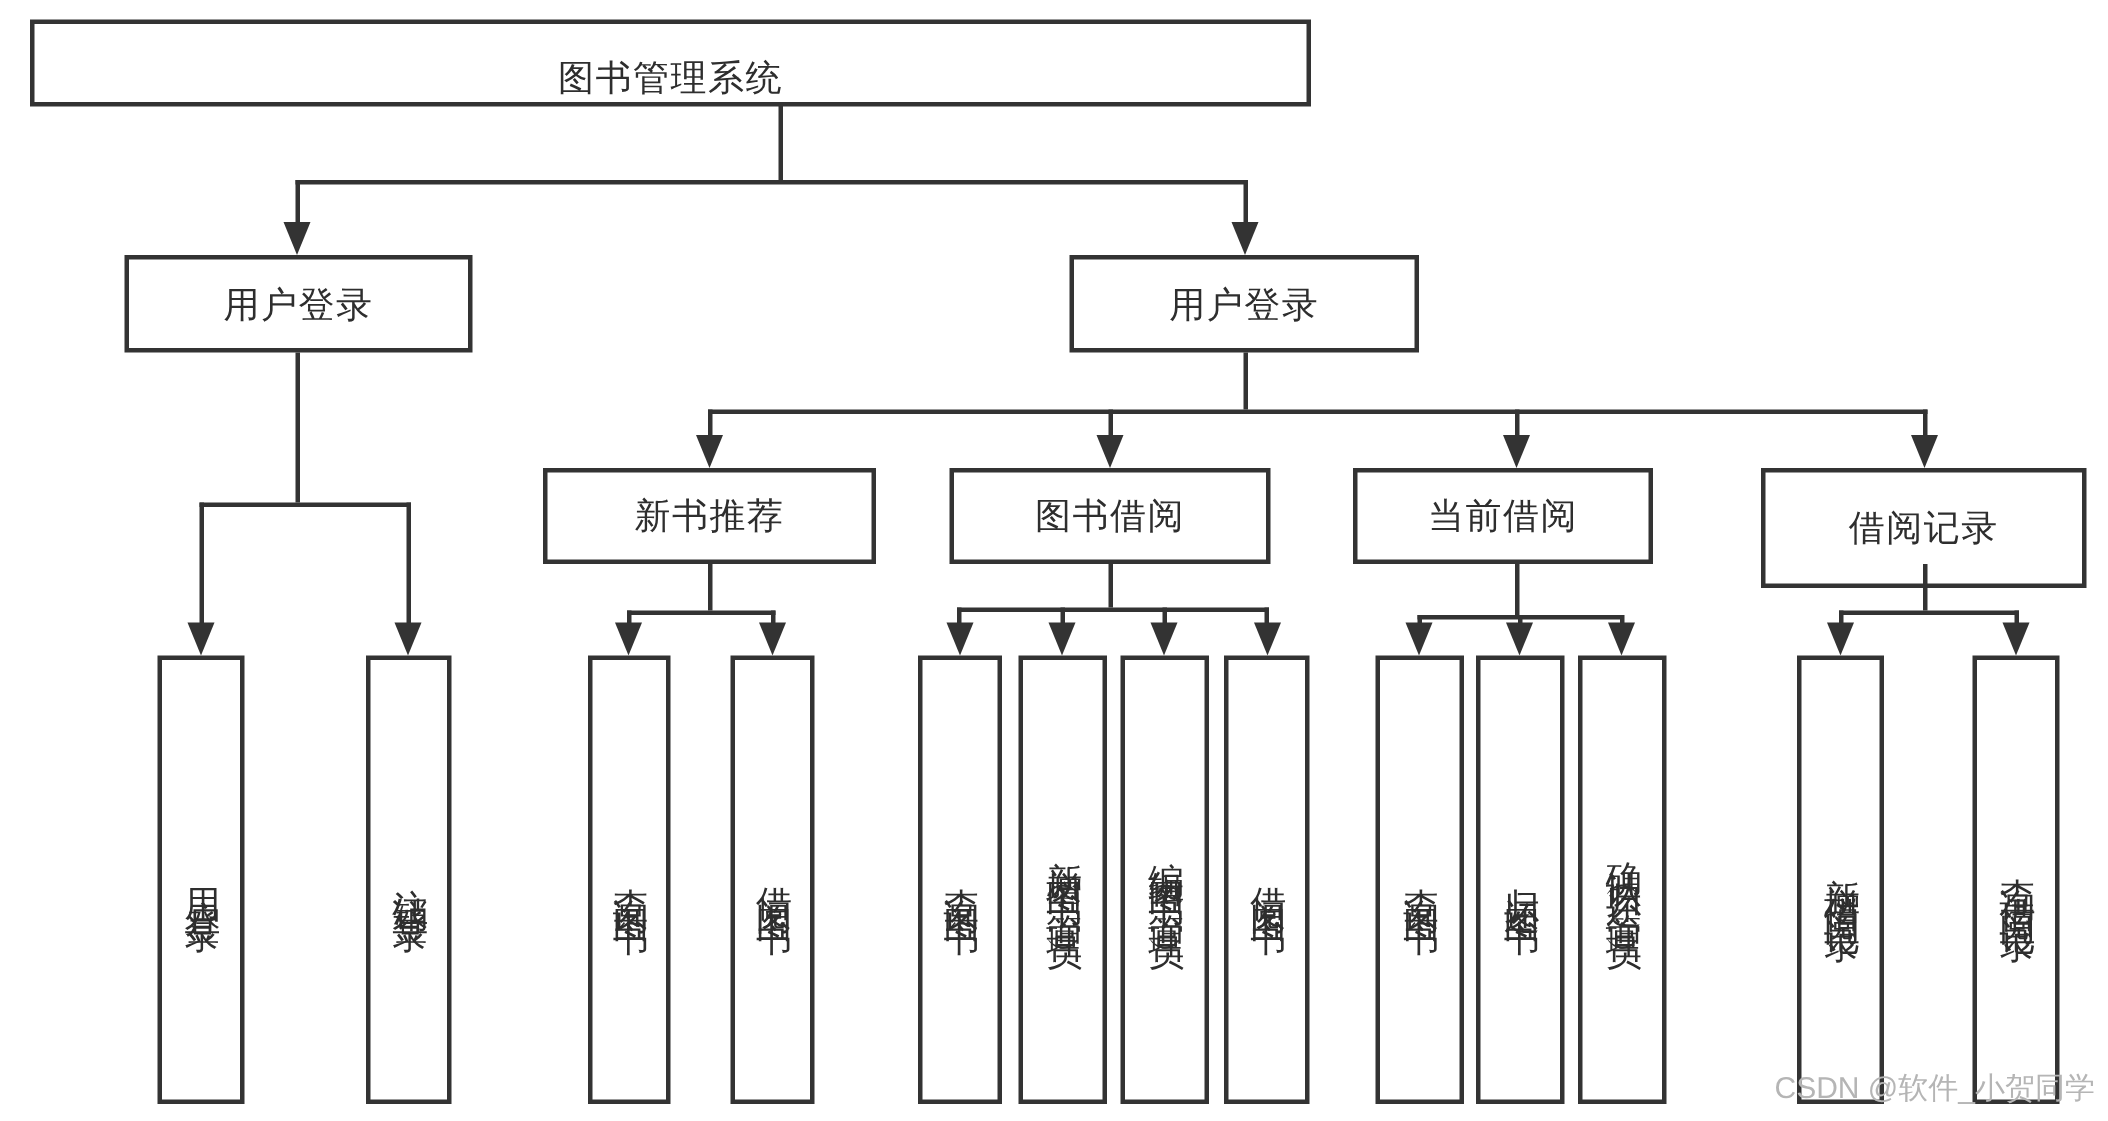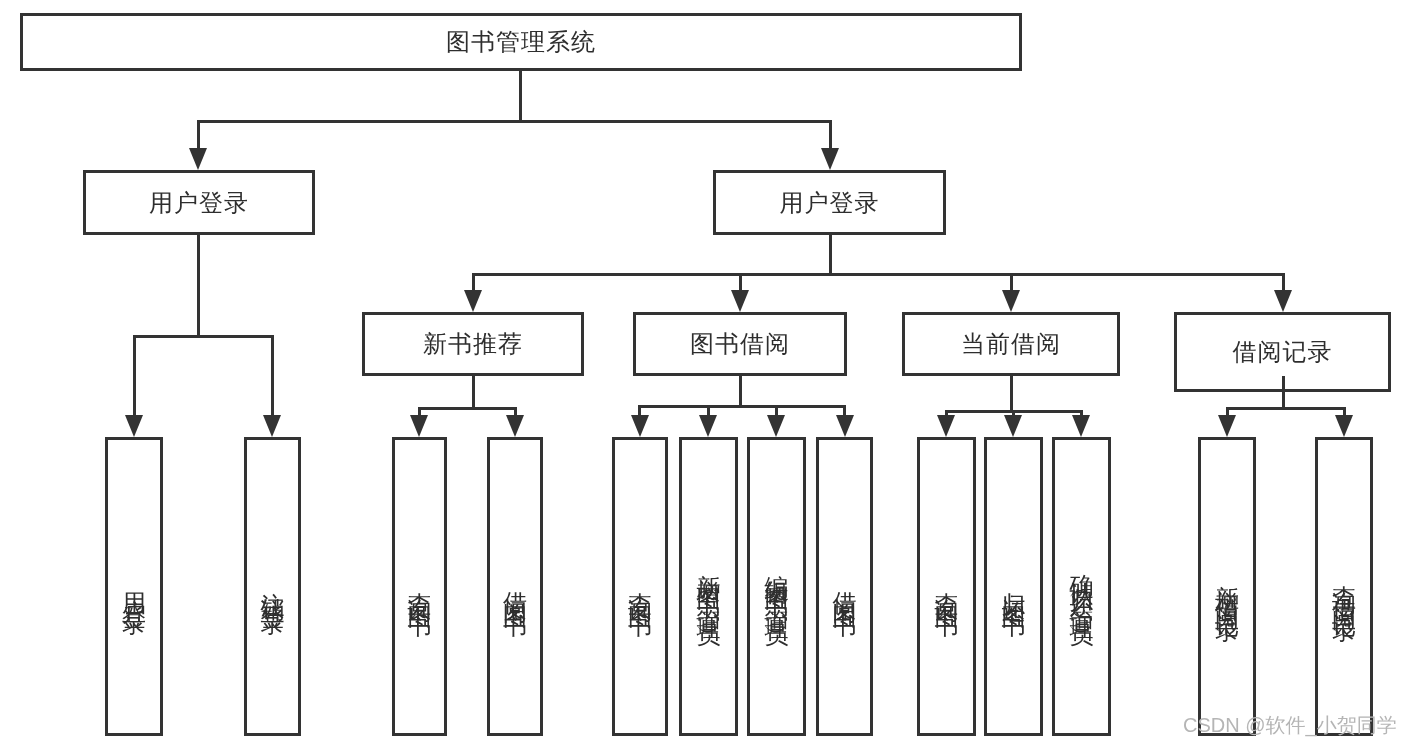--- a/index.html
+++ b/index.html
@@ -25,26 +25,26 @@
     position: absolute;
     border: 3px solid var(--line);
     background: var(--background);
     display: flex;
     align-items: center;
     justify-content: center;
     color: var(--text);
   }
   .hlabel { font-size: 24px; letter-spacing: 1px; white-space: nowrap; }
 
-  .root  { left: 20px;   top: 13px;  width: 1002px; height: 58px; }
+  .root  { left: 20px;   top: 13px;  width: 854px; height: 58px; align-items: flex-end; }
   .n-ul  { left: 83px;   top: 170px; width: 232px;  height: 65px; }
   .n-bm  { left: 713px;  top: 170px; width: 233px;  height: 65px; }
   .n-xs  { left: 362px;  top: 312px; width: 222px;  height: 64px; }
   .n-ts  { left: 633px;  top: 312px; width: 214px;  height: 64px; }
-  .n-dq  { left: 902px;  top: 312px; width: 218px;  height: 64px; }
+  .n-dq  { left: 902px;  top: 312px; width: 200px;  height: 64px; }
   .n-jy  { left: 1174px; top: 312px; width: 217px;  height: 80px; }
 
   .leaf { top: 437px; height: 299px; }
   .leaf span {
     writing-mode: vertical-rl;
     text-orientation: mixed;
     font-size: 24px;
     letter-spacing: 7px;
     line-height: 1;
     color: var(--text);

